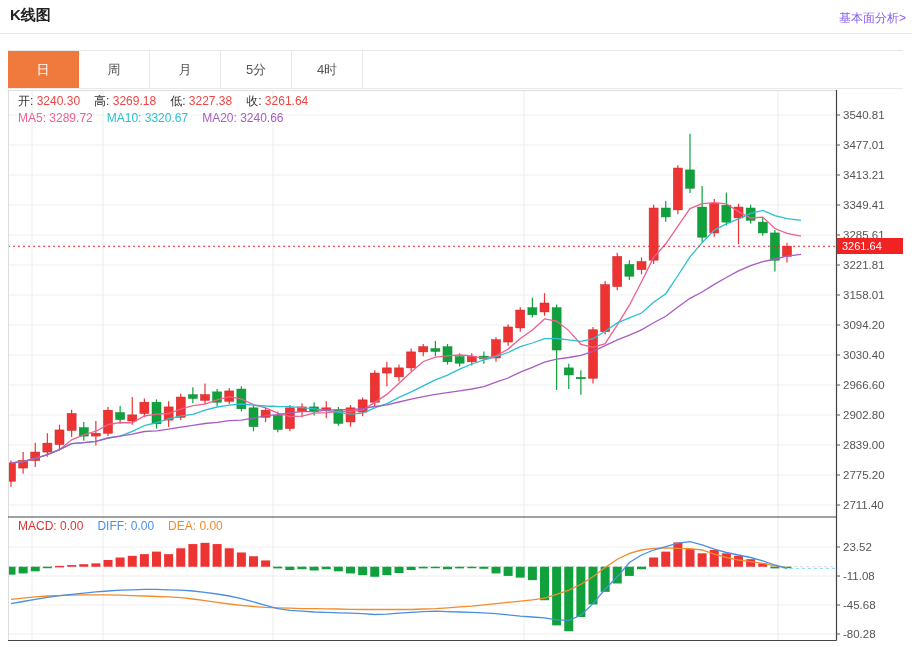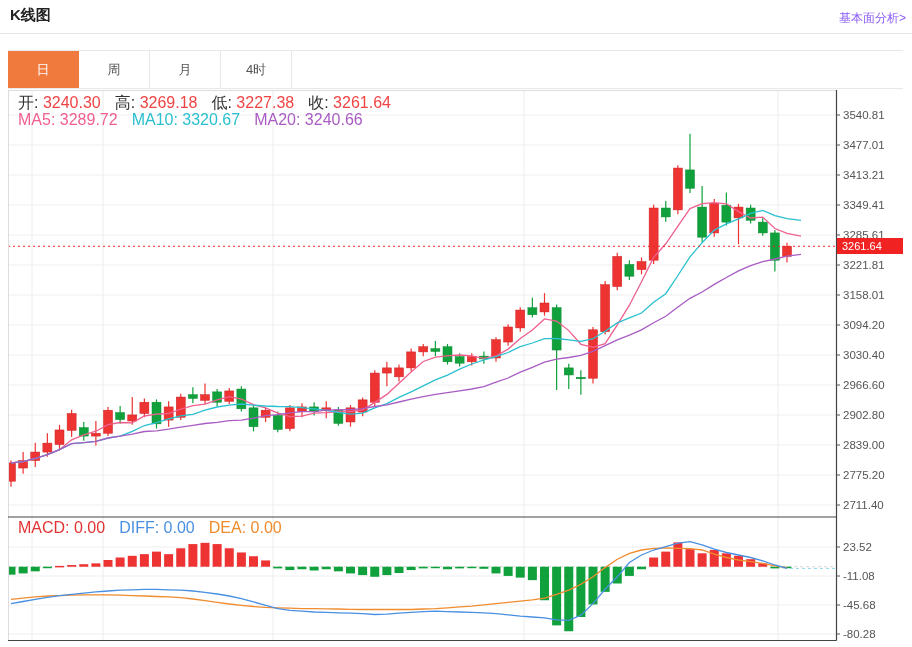--- a/index.html
+++ b/index.html
@@ -7,38 +7,39 @@
        font-family:"Liberation Sans","DejaVu Sans",sans-serif;}
   .page-title{position:absolute;left:10px;top:6px;font-size:15px;font-weight:bold;color:#222;}
   .fund-link{position:absolute;right:6px;top:10px;font-size:12px;color:#8b5cf6;cursor:pointer;}
   .top-divider{position:absolute;left:0;top:33px;width:912px;border-top:1px solid #e6e6e6;}
   .tabstrip{position:absolute;left:8px;top:50px;width:895px;height:37px;display:flex;
             border-top:1px solid #e8e8e8;border-bottom:1px solid #e8e8e8;box-sizing:content-box;}
   .tab{width:70px;text-align:center;line-height:37px;font-size:13px;color:#555;background:#fff;
        border-right:1px solid #e8e8e8;cursor:pointer;flex:0 0 auto;}
   .tab.active{background:#f0793d;border-color:#f0793d;color:#fff;}
   .tab-filler{flex:1;}
-  .legend-row{position:absolute;font-size:16px;white-space:nowrap;}
+  .legend-row{position:absolute;font-size:12px;white-space:nowrap;}
   .legend-row span.it{margin-right:14px;}
   #chart-svg{position:absolute;left:8px;top:90px;}
   .price-tag{position:absolute;left:837px;top:238px;width:66px;height:16px;background:#f12222;
              color:#fff;font-size:11px;line-height:16px;padding-left:5px;box-sizing:border-box;}
 </style>
 </head>
 <body>
 
 <div id="app">
   <div class="page-title">K线图</div>
   <div class="fund-link">基本面分析&gt;</div>
   <div class="top-divider"></div>
 
   <div class="tabstrip" id="tabstrip">
       <div class="tab active">日</div>
       <div class="tab">周</div>
       <div class="tab">月</div>
+      <div class="tab">5分</div>
       <div class="tab">4时</div>
       <div class="tab-filler"></div>
     </div>
 
   <svg id="chart-svg" width="895" height="551">
       <line x1="0" y1="25" x2="828" y2="25" stroke="#efefef" stroke-width="1"></line>
       <line x1="0" y1="55" x2="828" y2="55" stroke="#efefef" stroke-width="1"></line>
       <line x1="0" y1="85" x2="828" y2="85" stroke="#efefef" stroke-width="1"></line>
       <line x1="0" y1="115" x2="828" y2="115" stroke="#efefef" stroke-width="1"></line>
       <line x1="0" y1="145" x2="828" y2="145" stroke="#efefef" stroke-width="1"></line>

